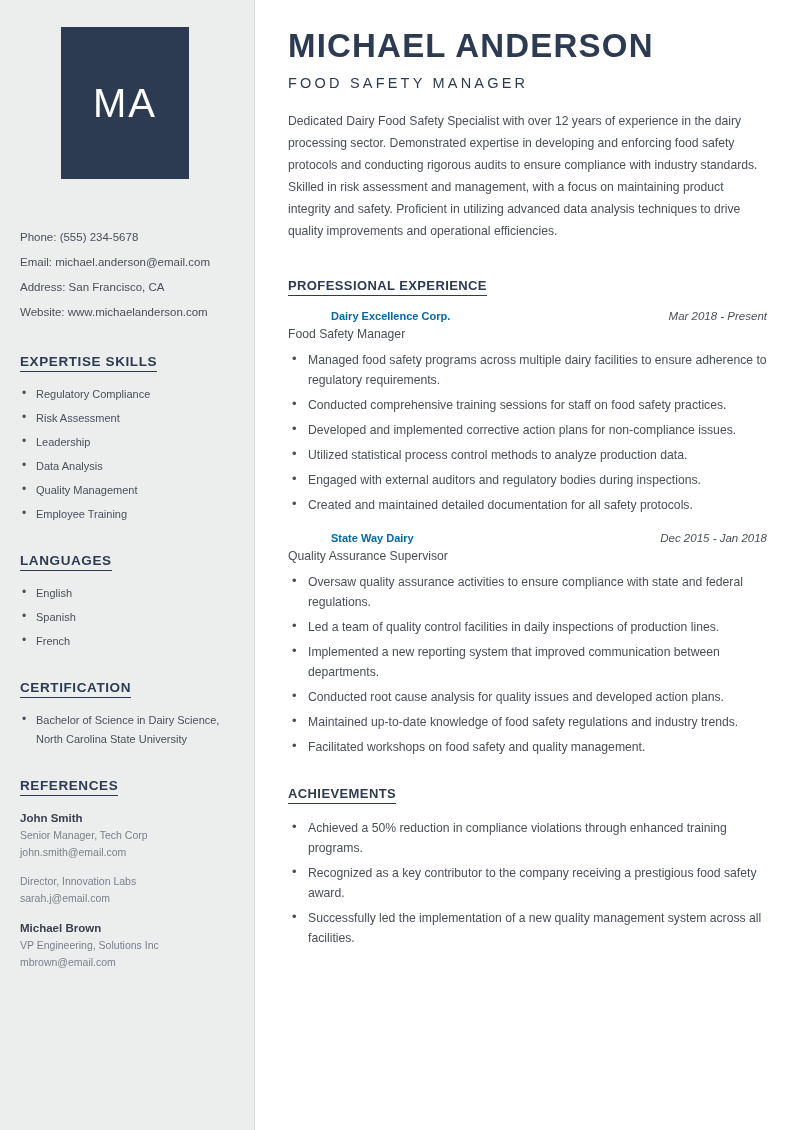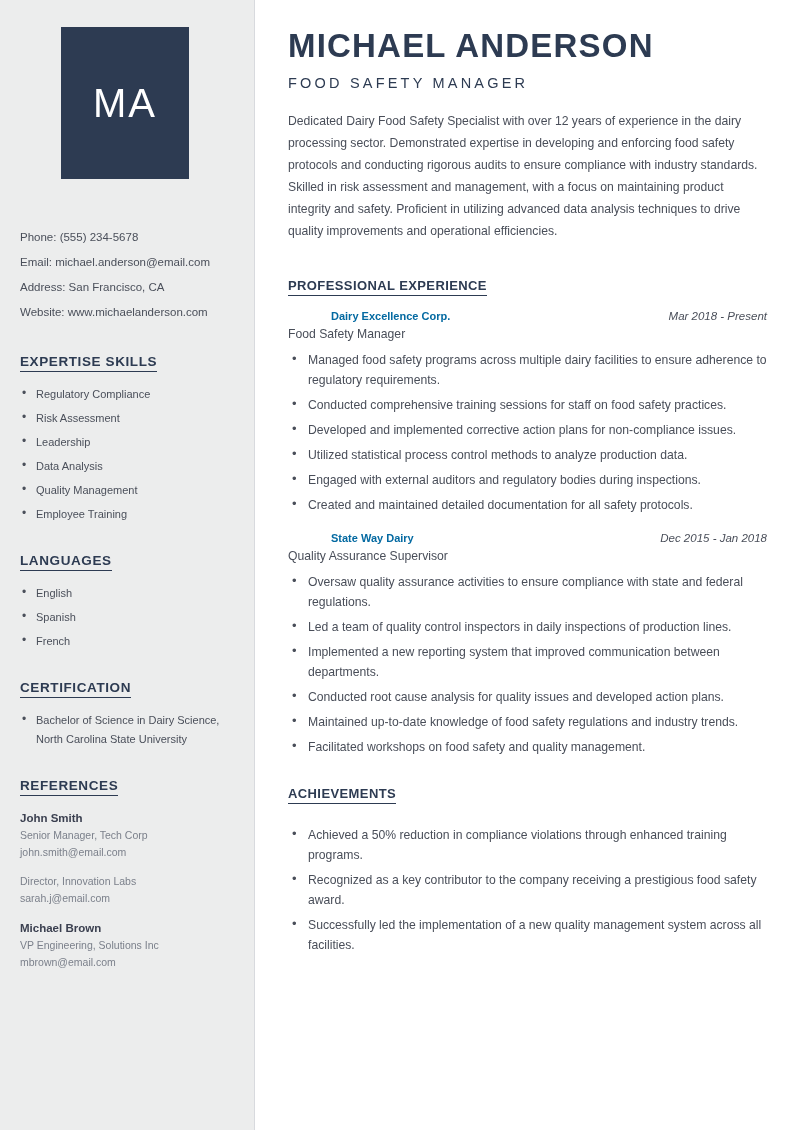--- a/index.html
+++ b/index.html
@@ -156,21 +156,21 @@
     text-align: right;
   }
   .role {
     font-size: 12.2px;
     color: #494e59;
     margin-top: 5px;
     margin-bottom: 9px;
   }
   ul.main-list {
     list-style: none;
-    margin: 7px 0 0 0;
+    margin: 0 0 0 0;
     padding: 0;
   }
   ul.main-list li {
     position: relative;
     font-size: 12.2px;
     line-height: 20px;
     color: #494e59;
     padding-left: 20px;
     margin-bottom: 5px;
   }
@@ -282,21 +282,21 @@
       </div>
 
       <div class="job-block">
         <div class="job-row">
           <div class="company">State Way Dairy</div>
           <div class="dates">Dec 2015 - Jan 2018</div>
         </div>
         <div class="role">Quality Assurance Supervisor</div>
         <ul class="main-list">
           <li>Oversaw quality assurance activities to ensure compliance with state and federal regulations.</li>
-          <li>Led a team of quality control inspectors in daily inspections of production lines.</li>
+          <li>Led a team of quality control facilities in daily inspections of production lines.</li>
           <li>Implemented a new reporting system that improved communication between departments.</li>
           <li>Conducted root cause analysis for quality issues and developed action plans.</li>
           <li>Maintained up-to-date knowledge of food safety regulations and industry trends.</li>
           <li>Facilitated workshops on food safety and quality management.</li>
         </ul>
       </div>
     </section>
 
     <section>
       <div class="main-heading">ACHIEVEMENTS</div>

